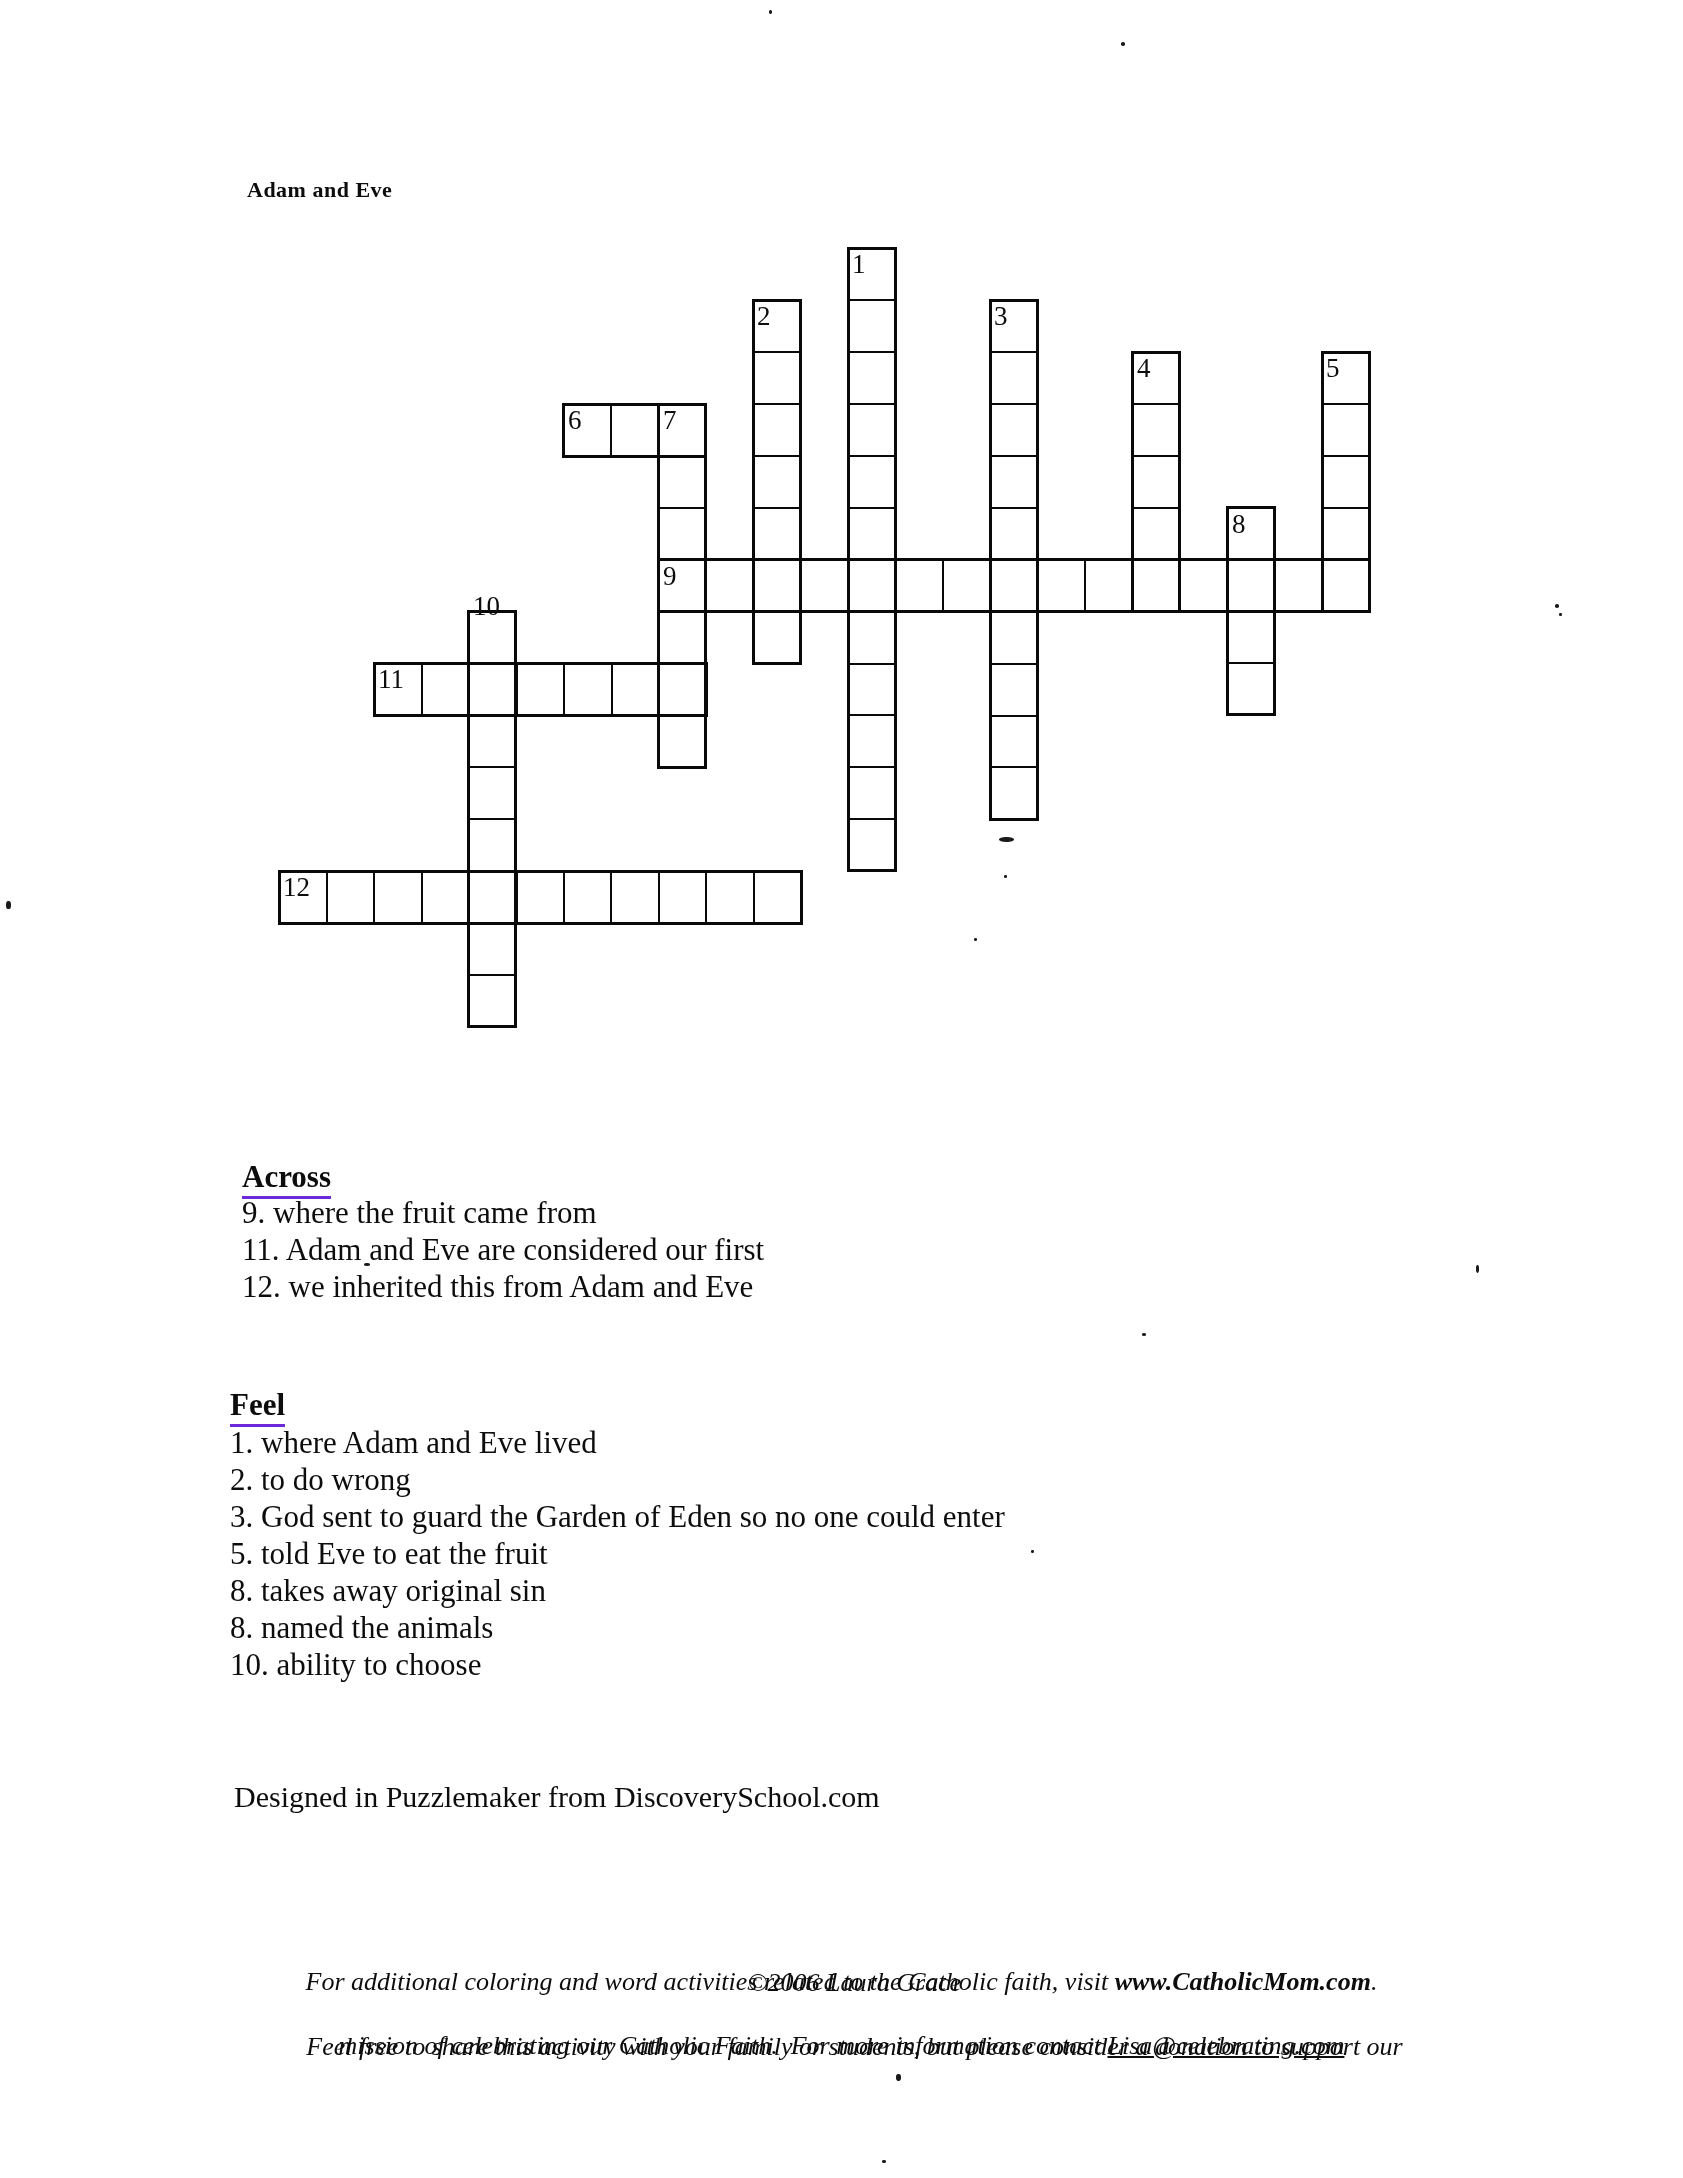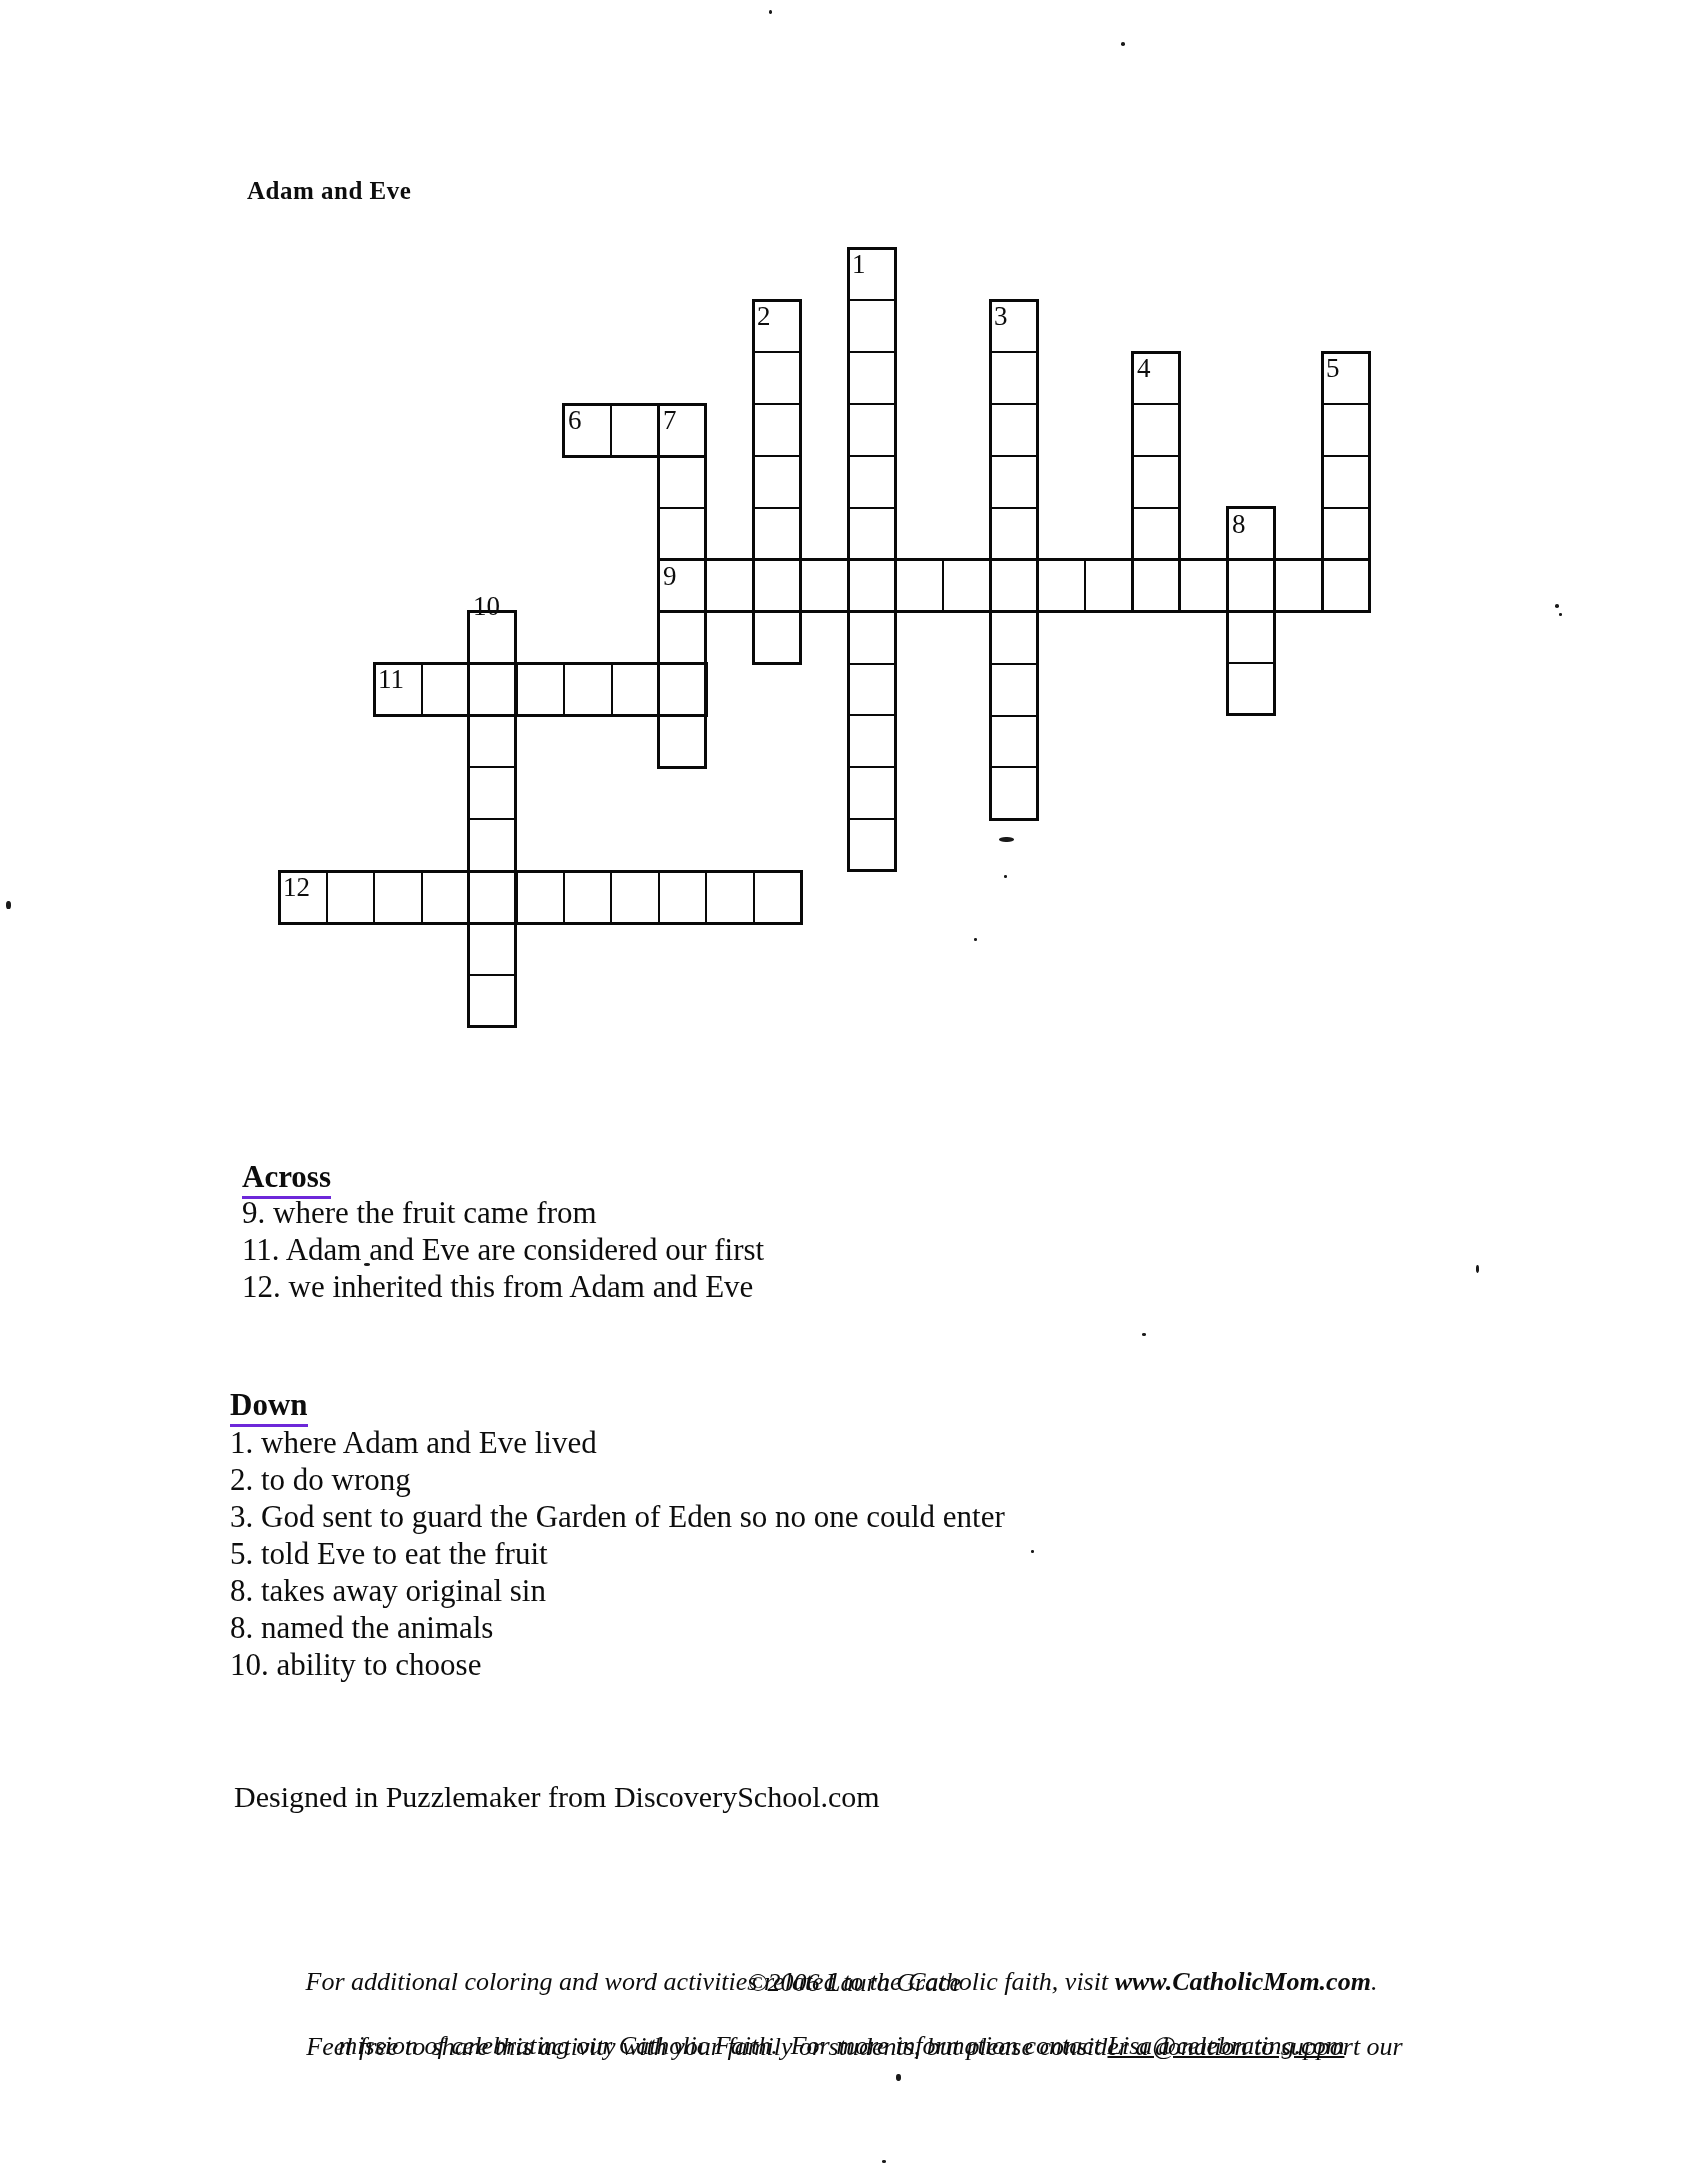--- a/index.html
+++ b/index.html
@@ -6,21 +6,21 @@
   .page{
     position:relative;
     width:1683px;height:2178px;
     background:#ffffff;
     overflow:hidden;
     font-family:"Liberation Serif", serif;
     color:#0d0d0d;
   }
   .abs{position:absolute;}
   .title{
-    font-size:25px;font-weight:bold;letter-spacing:0.5px;
+    font-size:22px;font-weight:bold;letter-spacing:0.5px;
     white-space:nowrap;
   }
   .clue-header{
     font-size:31px;font-weight:bold;
     border-bottom:3px solid #6d28d9;
     padding-bottom:1px;
     display:inline-block;
     white-space:nowrap;
   }
   .clue-line{
@@ -182,21 +182,21 @@
   <div class="abs" style="left:242px;top:1159px;">
     <span class="clue-header">Across</span>
   </div>
   <div class="abs" style="left:242px;top:1194px;">
     <div class="clue-line">9. where the fruit came from</div>
     <div class="clue-line">11. Adam and Eve are considered our first</div>
     <div class="clue-line">12. we inherited this from Adam and Eve</div>
   </div>
 
   <div class="abs" style="left:230px;top:1387px;">
-    <span class="clue-header">Down</span>
+    <span class="clue-header">Feel</span>
   </div>
   <div class="abs" style="left:230px;top:1424px;">
     <div class="clue-line">1. where Adam and Eve lived</div>
     <div class="clue-line">2. to do wrong</div>
     <div class="clue-line">3. God sent to guard the Garden of Eden so no one could enter</div>
     <div class="clue-line">5. told Eve to eat the fruit</div>
     <div class="clue-line">8. takes away original sin</div>
     <div class="clue-line">8. named the animals</div>
     <div class="clue-line">10. ability to choose</div>
   </div>

